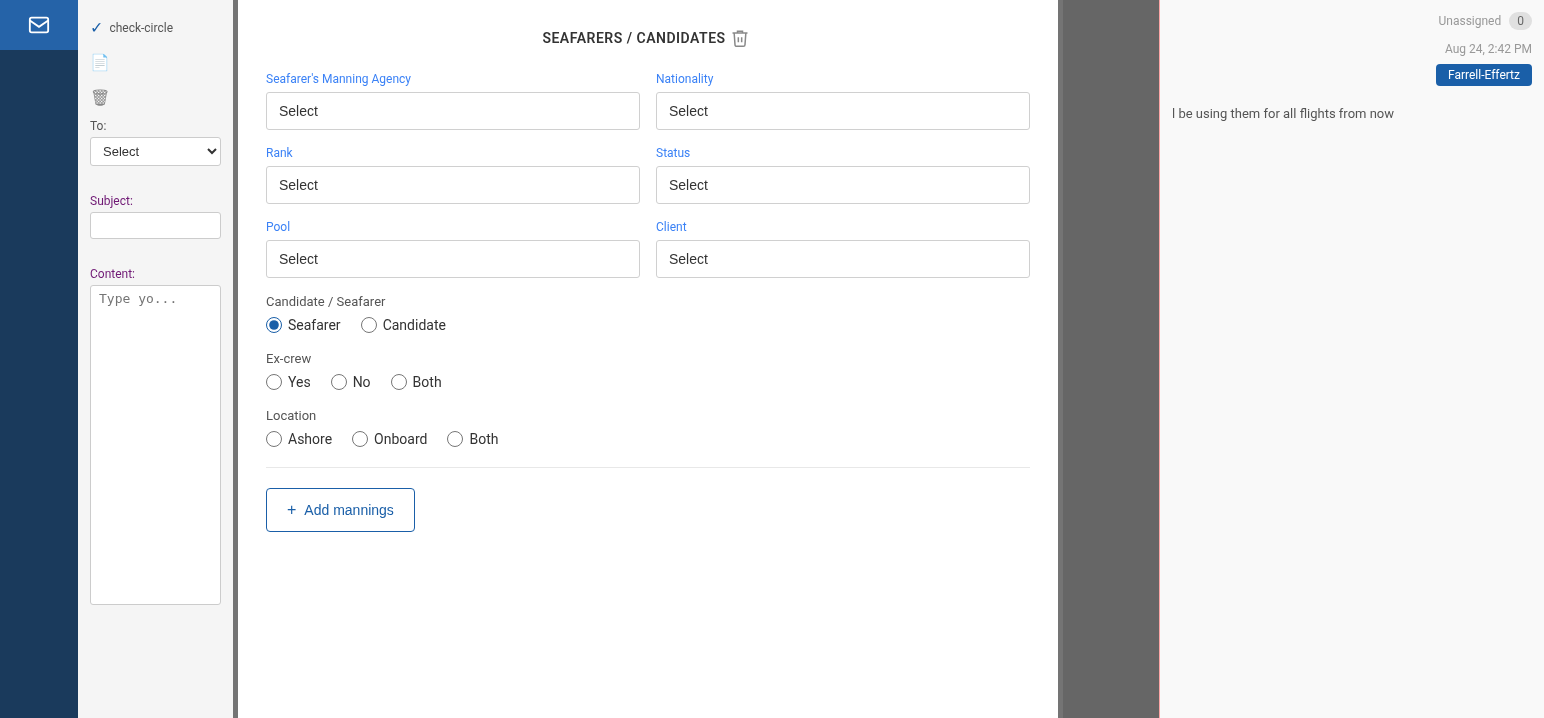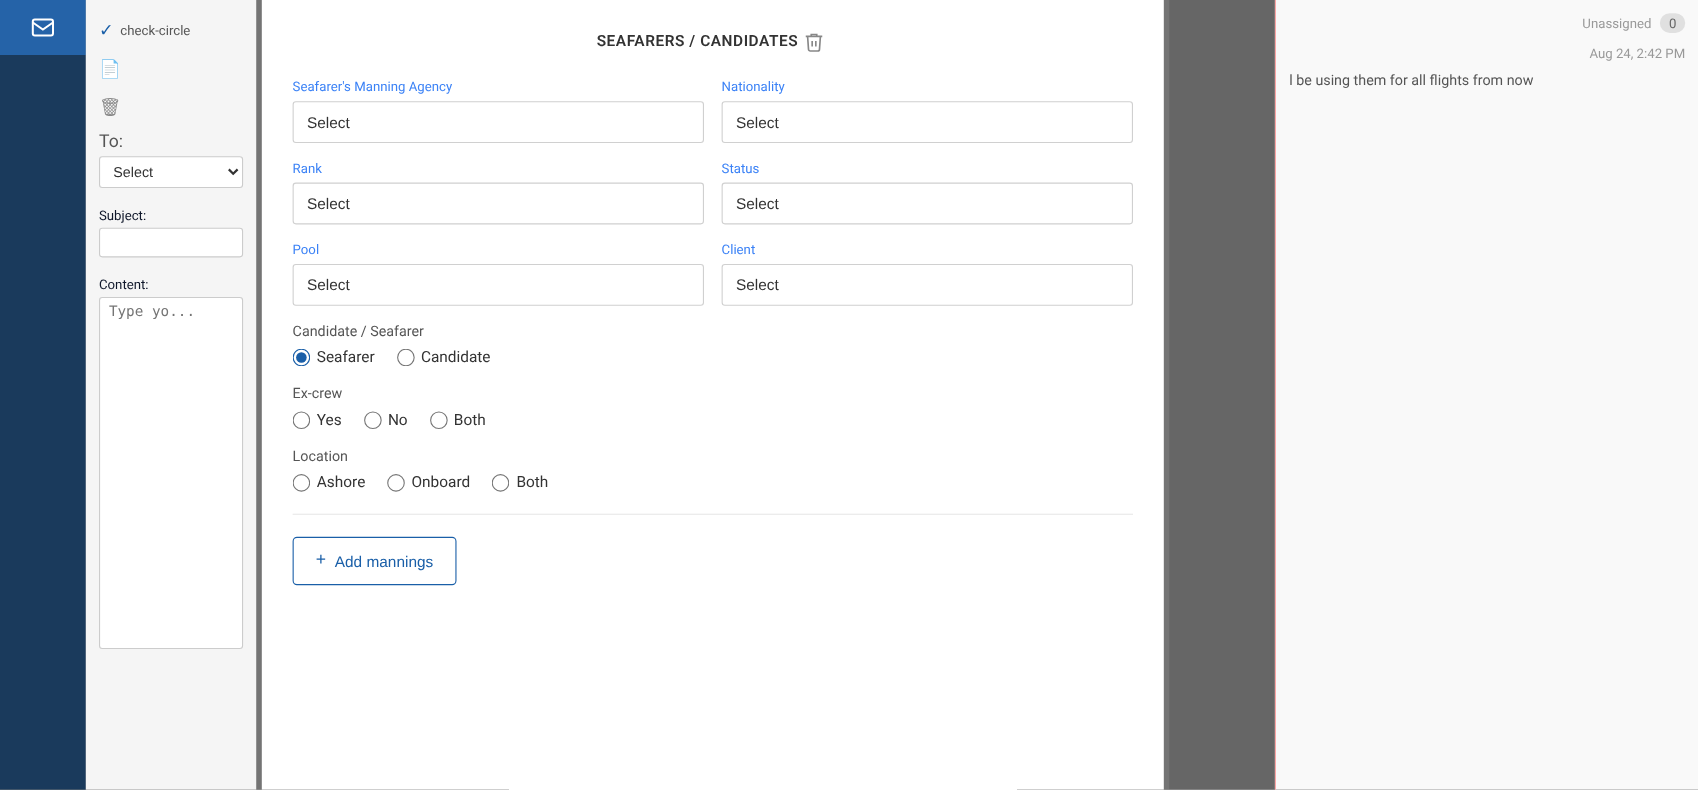--- a/index.html
+++ b/index.html
@@ -26,40 +26,40 @@
     .left-form {
       position: absolute;
       top: 0; left: 78px;
       width: 155px;
       height: 718px;
       background: #f5f5f5;
       padding: 10px 12px;
     }
 
     .left-form-label {
-      font-size: 16px;
+      font-size: 12px;
       color: #555;
       margin-bottom: 4px;
     }
 
     .left-form-select {
       width: 100%;
       border: 1px solid #ccc;
       border-radius: 3px;
       padding: 5px 8px;
       font-size: 13px;
       color: #333;
       background: #fff;
       margin-bottom: 10px;
     }
 
     .left-form-label2 {
       font-size: 12px;
-      color: #0f172a;
-      margin-top: 8px;
+      color: #701a75;
+      margin-top: 18px;
       margin-bottom: 4px;
     }
 
     .left-form-input {
       width: 100%;
       border: 1px solid #ccc;
       border-radius: 3px;
       padding: 5px 8px;
       font-size: 13px;
       color: #333;
@@ -457,15 +457,18 @@
 </div>
 
 <div class="right-panel">
   <div class="unassigned-area">
     <span class="right-title">Unassigned</span>
     <span class="right-badge">0</span>
   </div>
 
   <div class="right-timestamp">Aug 24, 2:42 PM</div>
 
+  <div style="text-align: right; margin-bottom: 10px;">
+    <span class="right-tag">Farrell-Effertz</span>
+  </div>
 
   <div class="right-text">l be using them for all flights from now</div>
 </div>
 
 </body></html>

